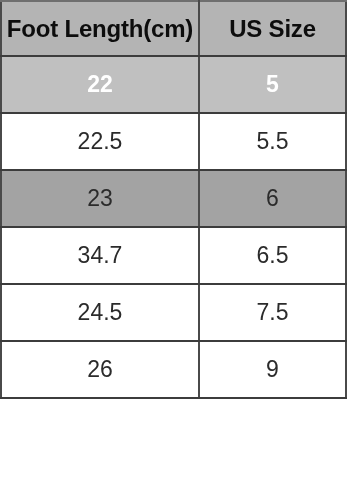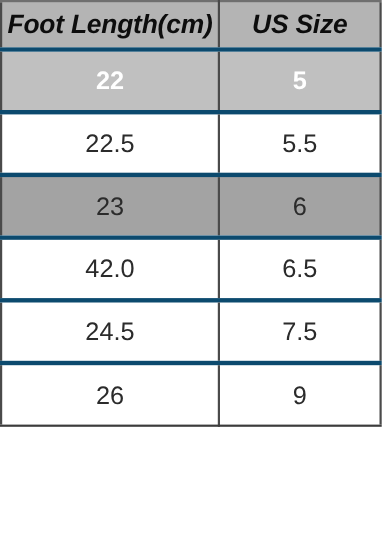--- a/index.html
+++ b/index.html
@@ -33,42 +33,41 @@
 
   table.size-chart col.col-foot { width: 198px; }
   table.size-chart col.col-us   { width: 147px; }
 
   table.size-chart th,
   table.size-chart td {
     height: 57px;
     padding: 0 4px;
     text-align: center;
     vertical-align: middle;
-    border-top: 4px solid #0c4a6e;
+    border-top: 2px solid #0c4a6e;
     border-bottom: 2px solid #3c3c3c;
     border-right: 2px solid #4a4a4a;
     box-sizing: border-box;
     overflow: hidden;
     white-space: nowrap;
   }
   table.size-chart th:last-child,
   table.size-chart td:last-child {
     border-right: none;
   }
 
   
   table.size-chart thead th {
     background: #b4b4b4;
     color: #0d0d0d;
     font-weight: bold;
     font-size: 24px;
     letter-spacing: -0.2px;
-    height: 44px;
+    height: 55px;
     border-top: 2px solid #6f6f6f;
-    font-style: italic;
   }
 
   
   table.size-chart tbody td {
     font-size: 23px;
     font-weight: normal;
     color: #2b2b2b;
     background: #ffffff;
   }
 
@@ -111,21 +110,21 @@
         </tr>
         <tr data-variant="white">
           <td>22.5</td>
           <td>5.5</td>
         </tr>
         <tr data-variant="light">
           <td>23</td>
           <td>6</td>
         </tr>
         <tr data-variant="white">
-          <td>42.0</td>
+          <td>34.7</td>
           <td>6.5</td>
         </tr>
         <tr data-variant="white">
           <td>24.5</td>
           <td>7.5</td>
         </tr>
         <tr data-variant="white">
           <td>26</td>
           <td>9</td>
         </tr>

